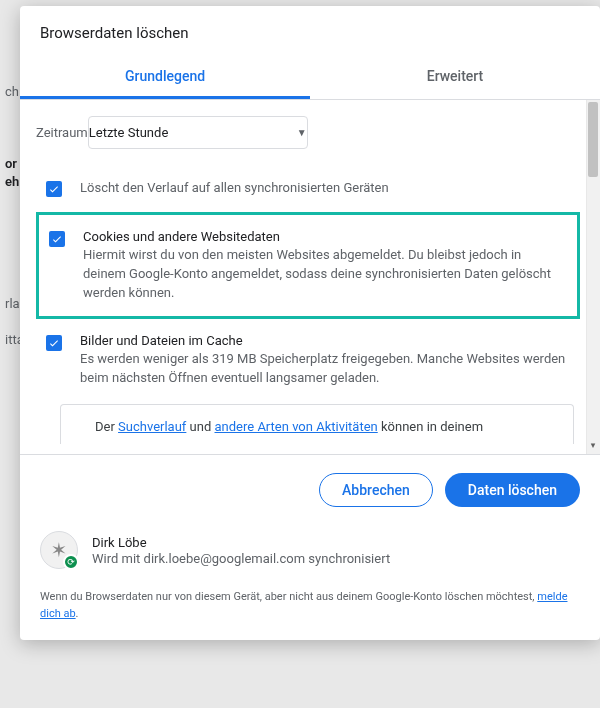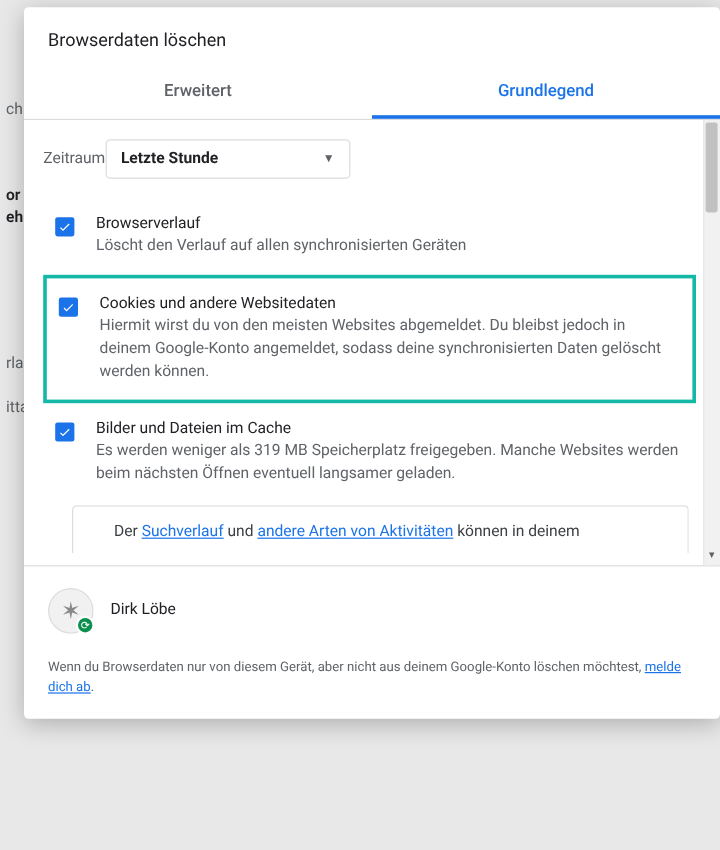--- a/index.html
+++ b/index.html
@@ -94,26 +94,25 @@
     .timerange-label {
       font-size: 13px;
       color: #5f6368;
     }
     .select {
       display: flex;
       align-items: center;
       justify-content: space-between;
       border: 1px solid #dadce0;
       border-radius: 4px;
-      padding: 8px 12px;
-      width: 204px;
+      padding: 8px 0;
+      width: 220px;
       font-size: 13px;
       color: #202124;
       cursor: pointer;
-      font-weight: bold;
     }
     .select-caret {
       font-size: 10px;
       color: #5f6368;
     }
     .option-row {
       display: flex;
       align-items: flex-start;
       gap: 18px;
       padding: 10px 10px 10px 4px;
@@ -245,22 +244,22 @@
 <div class="bg-text" style="top:174px;font-weight:600;color:#202124">eh</div>
 <div class="bg-text" style="top:296px">rla</div>
 <div class="bg-text" style="top:332px">itta</div>
 
 <div style="position:absolute;right:0;top:146px;width:10px;height:36px;background:#1a73e8;border-radius:2px 0 0 2px"></div>
 
 <div class="dialog">
   <div class="dialog-title">Browserdaten löschen</div>
 
   <div class="tabs">
+    <div class="tab active">Grundlegend</div>
     <div class="tab">Erweitert</div>
-    <div class="tab active">Grundlegend</div>
   </div>
 
   <div class="content">
     <div class="scrollbar-track">
       <div class="scrollbar-thumb"></div>
       <div class="scroll-arrow" style="bottom:2px">▾</div>
     </div>
     <div class="scroll-area">
 
       <div class="timerange-row">
@@ -271,21 +270,20 @@
         </div>
       </div>
 
       <div class="option-row">
         <div class="checkbox">
           <svg viewBox="0 0 24 24">
               <path fill="#fff" d="M9 16.2l-3.5-3.5L4 14.1l5 5 11-11-1.4-1.4z"></path>
             </svg>
         </div>
         <div class="option-text">
-          <div class="option-title">Browserverlauf</div>
           <div class="option-desc">Löscht den Verlauf auf allen synchronisierten Geräten</div>
         </div>
       </div>
 
       <div class="option-row highlighted">
         <div class="checkbox">
           <svg viewBox="0 0 24 24">
               <path fill="#fff" d="M9 16.2l-3.5-3.5L4 14.1l5 5 11-11-1.4-1.4z"></path>
             </svg>
         </div>
@@ -308,28 +306,33 @@
       </div>
 
       <div class="info-box">
         <span>Der </span><span class="link">Suchverlauf</span><span> und </span><span class="link">andere Arten von Aktivitäten</span><span> können in deinem</span>
       </div>
 
     </div>
   </div>
 
   <div class="footer">
+    <div class="button-row">
+      <div class="btn btn-secondary">Abbrechen</div>
+      <div class="btn btn-primary">Daten löschen</div>
+    </div>
 
     <div class="account-row">
       <div class="avatar">
         <span class="avatar-swirl">✶</span>
         <div class="sync-badge">⟳</div>
       </div>
       <div>
         <div class="account-name">Dirk Löbe</div>
+        <div class="account-sync">Wird mit dirk.loebe@googlemail.com synchronisiert</div>
       </div>
     </div>
 
     <div class="footnote">
       <span>Wenn du Browserdaten nur von diesem Gerät, aber nicht aus deinem Google-Konto löschen möchtest, </span><span class="link">melde dich ab</span><span>.</span>
     </div>
   </div>
 </div>
 
 </body></html>

